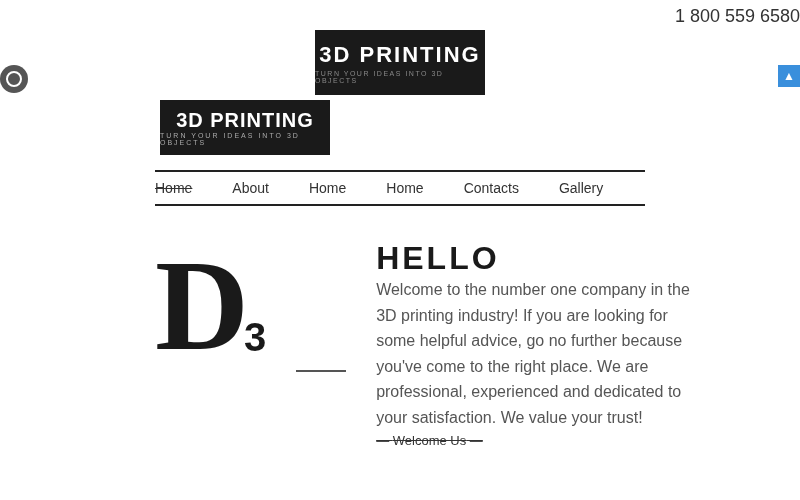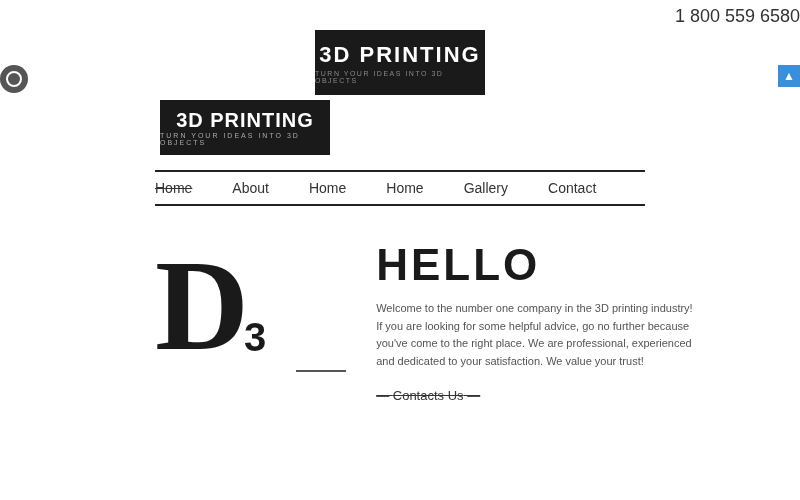--- a/index.html
+++ b/index.html
@@ -105,31 +105,30 @@
       background: #555;
       margin-top: 130px;
       flex-shrink: 0;
     }
 
     
     .text-content {
       flex: 1;
     }
     .hello-title {
-      font-size: 44px;
+      font-size: 32px;
       font-weight: bold;
       color: #1a1a1a;
       letter-spacing: 3px;
-      margin-bottom: 10px;
+      margin-bottom: 0;
     }
     .hello-body {
-      font-size: 11px;
+      font-size: 16px;
       color: #555;
       line-height: 1.6;
-      margin-bottom: 16px;
     }
     .contact-link {
       font-size: 13px;
       color: #333;
       text-decoration: line-through;
       cursor: pointer;
     }
 
     
     .side-icon {
@@ -219,30 +218,30 @@
 <div class="logo-left">
   <span class="brand-title">3D PRINTING</span>
   <span class="brand-subtitle">TURN YOUR IDEAS INTO 3D OBJECTS</span>
 </div>
 
 <nav class="nav-bar">
   <a class="nav-item active">Home</a>
   <a class="nav-item">About</a>
   <a class="nav-item">Home</a>
   <a class="nav-item">Home</a>
+  <a class="nav-item">Contacts</a>
   <a class="nav-item">Gallery</a>
-  <a class="nav-item">Contact</a>
 </nav>
 
 <div class="main-content">
   <div style="display:flex; align-items:flex-end;">
     <span class="large-letter">D</span>
     <span class="large-letter-sub">3</span>
   </div>
 
   <div class="dash-line"></div>
 
   <div class="text-content">
     <div class="hello-title">HELLO</div>
     <p class="hello-body">Welcome to the number one company in the 3D printing industry! If you are looking for some helpful advice, go no further because you've come to the right place. We are professional, experienced and dedicated to your satisfaction. We value your trust!</p>
-    <span class="contact-link">— <span>Contacts Us</span> —</span>
+    <span class="contact-link">— <span>Welcome Us</span> —</span>
   </div>
 </div>
 
 </body></html>

